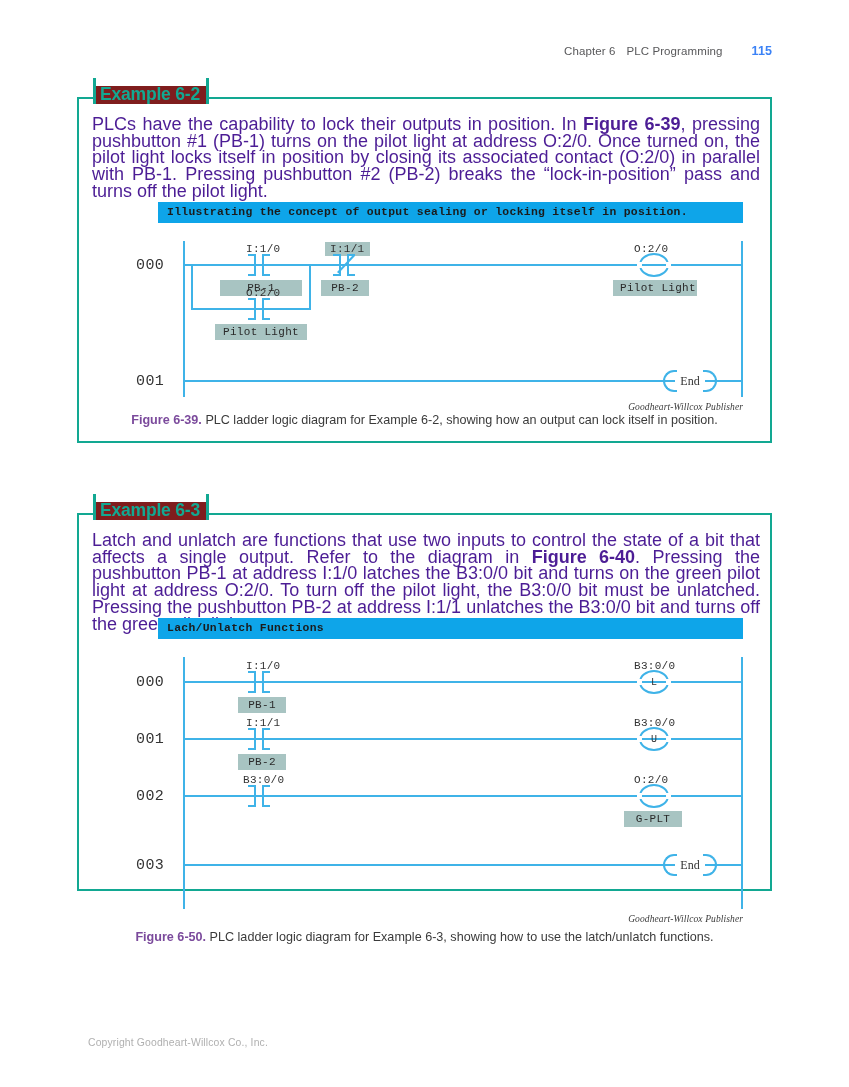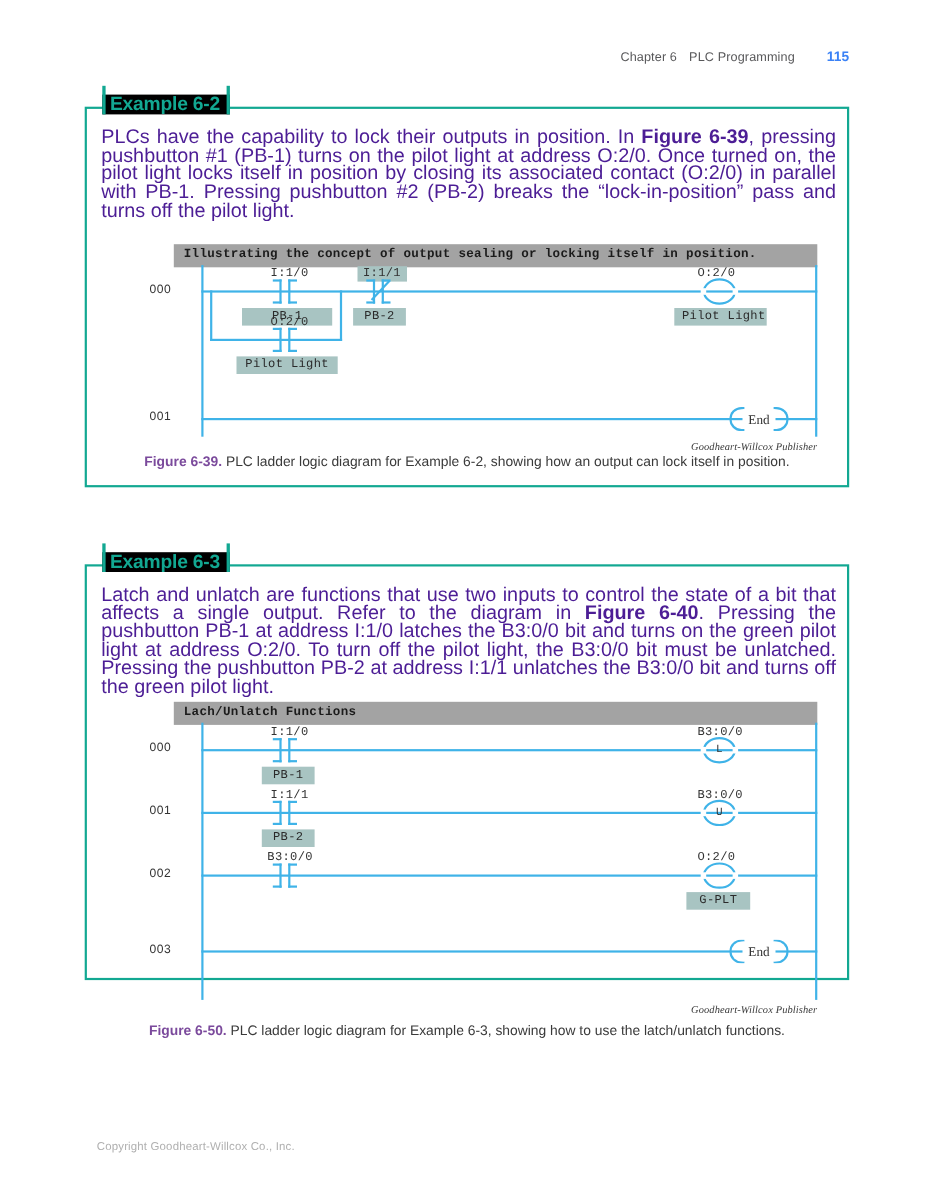--- a/index.html
+++ b/index.html
@@ -25,21 +25,21 @@
   .example-box {
     position:absolute;
     border:2.5px solid #12a892;
     background:#fff;
   }
   #box1 { left:77px; top:97px; width:695px; height:346px; }
   #box2 { left:77px; top:513px; width:695px; height:378px; }
 
   .ex-title {
     position:absolute; top:-13px; left:14px;
-    background:#000000; padding:0 9px 0 7px;
+    background:#7f1d1d; padding:0 9px 0 7px;
     font-family:"Liberation Sans", sans-serif;
     font-weight:bold; font-size:17.5px; color:#12a892;
     letter-spacing:-.2px; line-height:1;
   }
   .ex-title .cap-l, .ex-title .cap-r {
     position:absolute; top:-8px; width:2.5px; height:26px; background:#12a892;
   }
   .ex-title .cap-l { left:0px; }
   .ex-title .cap-r { right:0px; }
 
@@ -54,41 +54,40 @@
   #p1 { position:absolute; left:13px; top:17px; width:668px; }
   #p2 { position:absolute; left:13px; top:17px; width:668px; }
 
   
   .ladder { position:absolute; }
   #lad1 { left:79px; top:103px; width:585px; height:195px; }
   #lad2 { left:79px; top:103px; width:585px; height:290px; }
 
   .lad-header {
     position:absolute; left:0; top:0; width:585px; height:21px;
-    background:#a3a3a3;
+    background:#0ea5e9;
     font-family:"Liberation Mono", monospace;
     font-size:11.4px; font-weight:bold; color:#1b1b1b;
     line-height:21px; padding-left:9px; letter-spacing:.3px;
     white-space:pre;
-    margin-top:20px;
   }
 
   .rail {
     position:absolute; width:2px; background:#3fb3e8;
   }
   .rail.left  { left:25px; }
   .rail.right { right:0px; }
 
   .rung {
     position:absolute; left:25px; height:2px; background:#3fb3e8;
   }
   .rungnum {
     position:absolute; left:-47px;
-    font-family:Liberation Sans, sans-serif;
-    font-size:11px; color:#333; letter-spacing:.4px;
+    font-family:Liberation Mono, monospace;
+    font-size:15px; color:#333; letter-spacing:.4px;
   }
 
   
   .contact { position:absolute; width:26px; height:22px; }
   .contact .bar {
     position:absolute; top:0; width:2px; height:22px; background:#3fb3e8;
   }
   .contact .bar.l { left:8px; }
   .contact .bar.r { left:16px; }
   .contact .foot {

